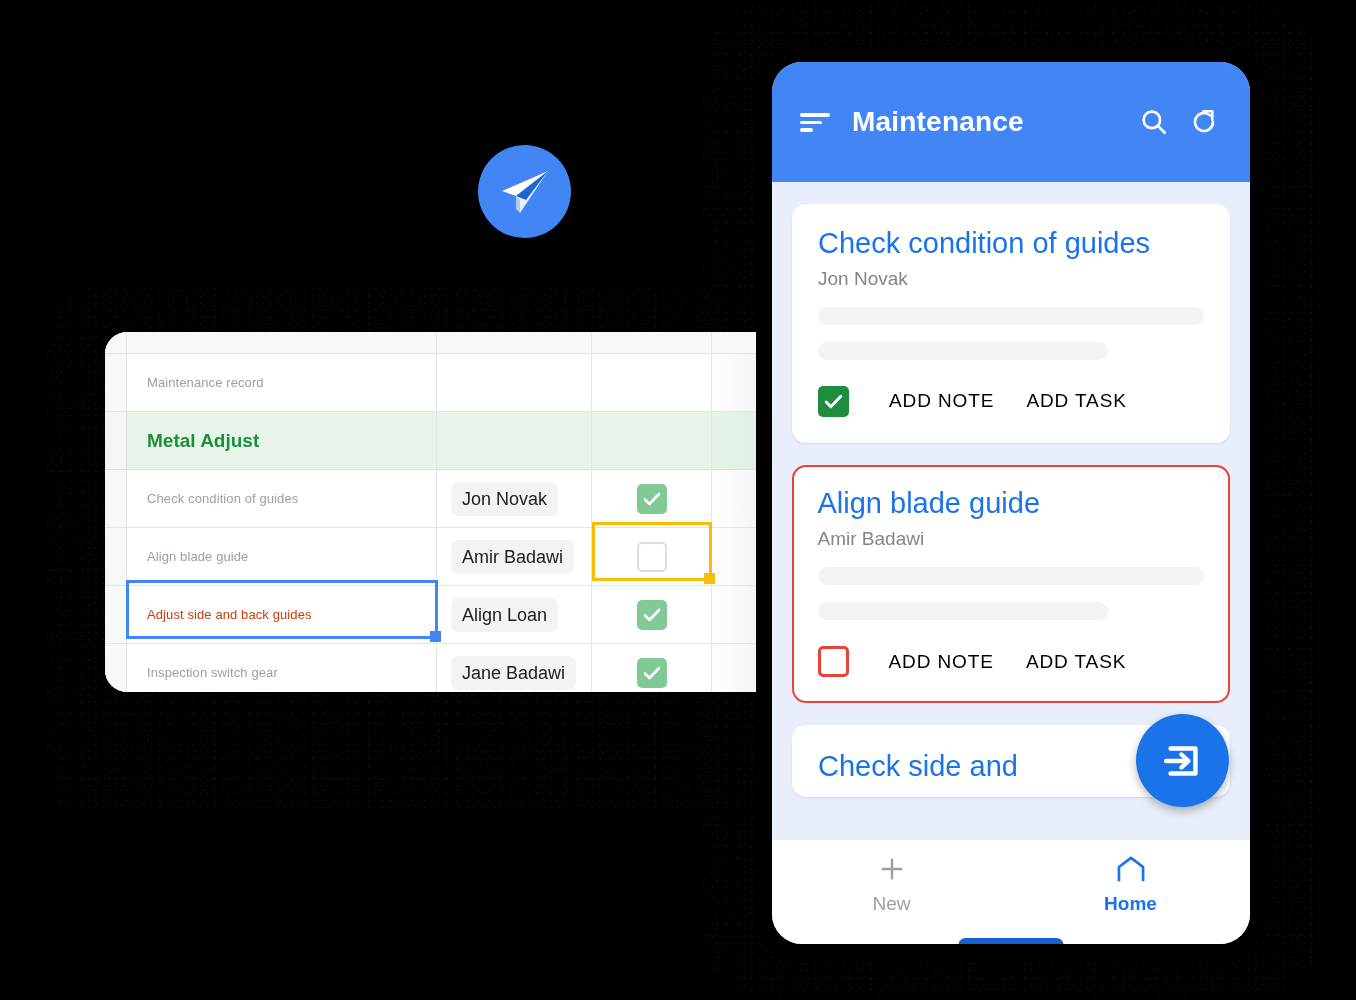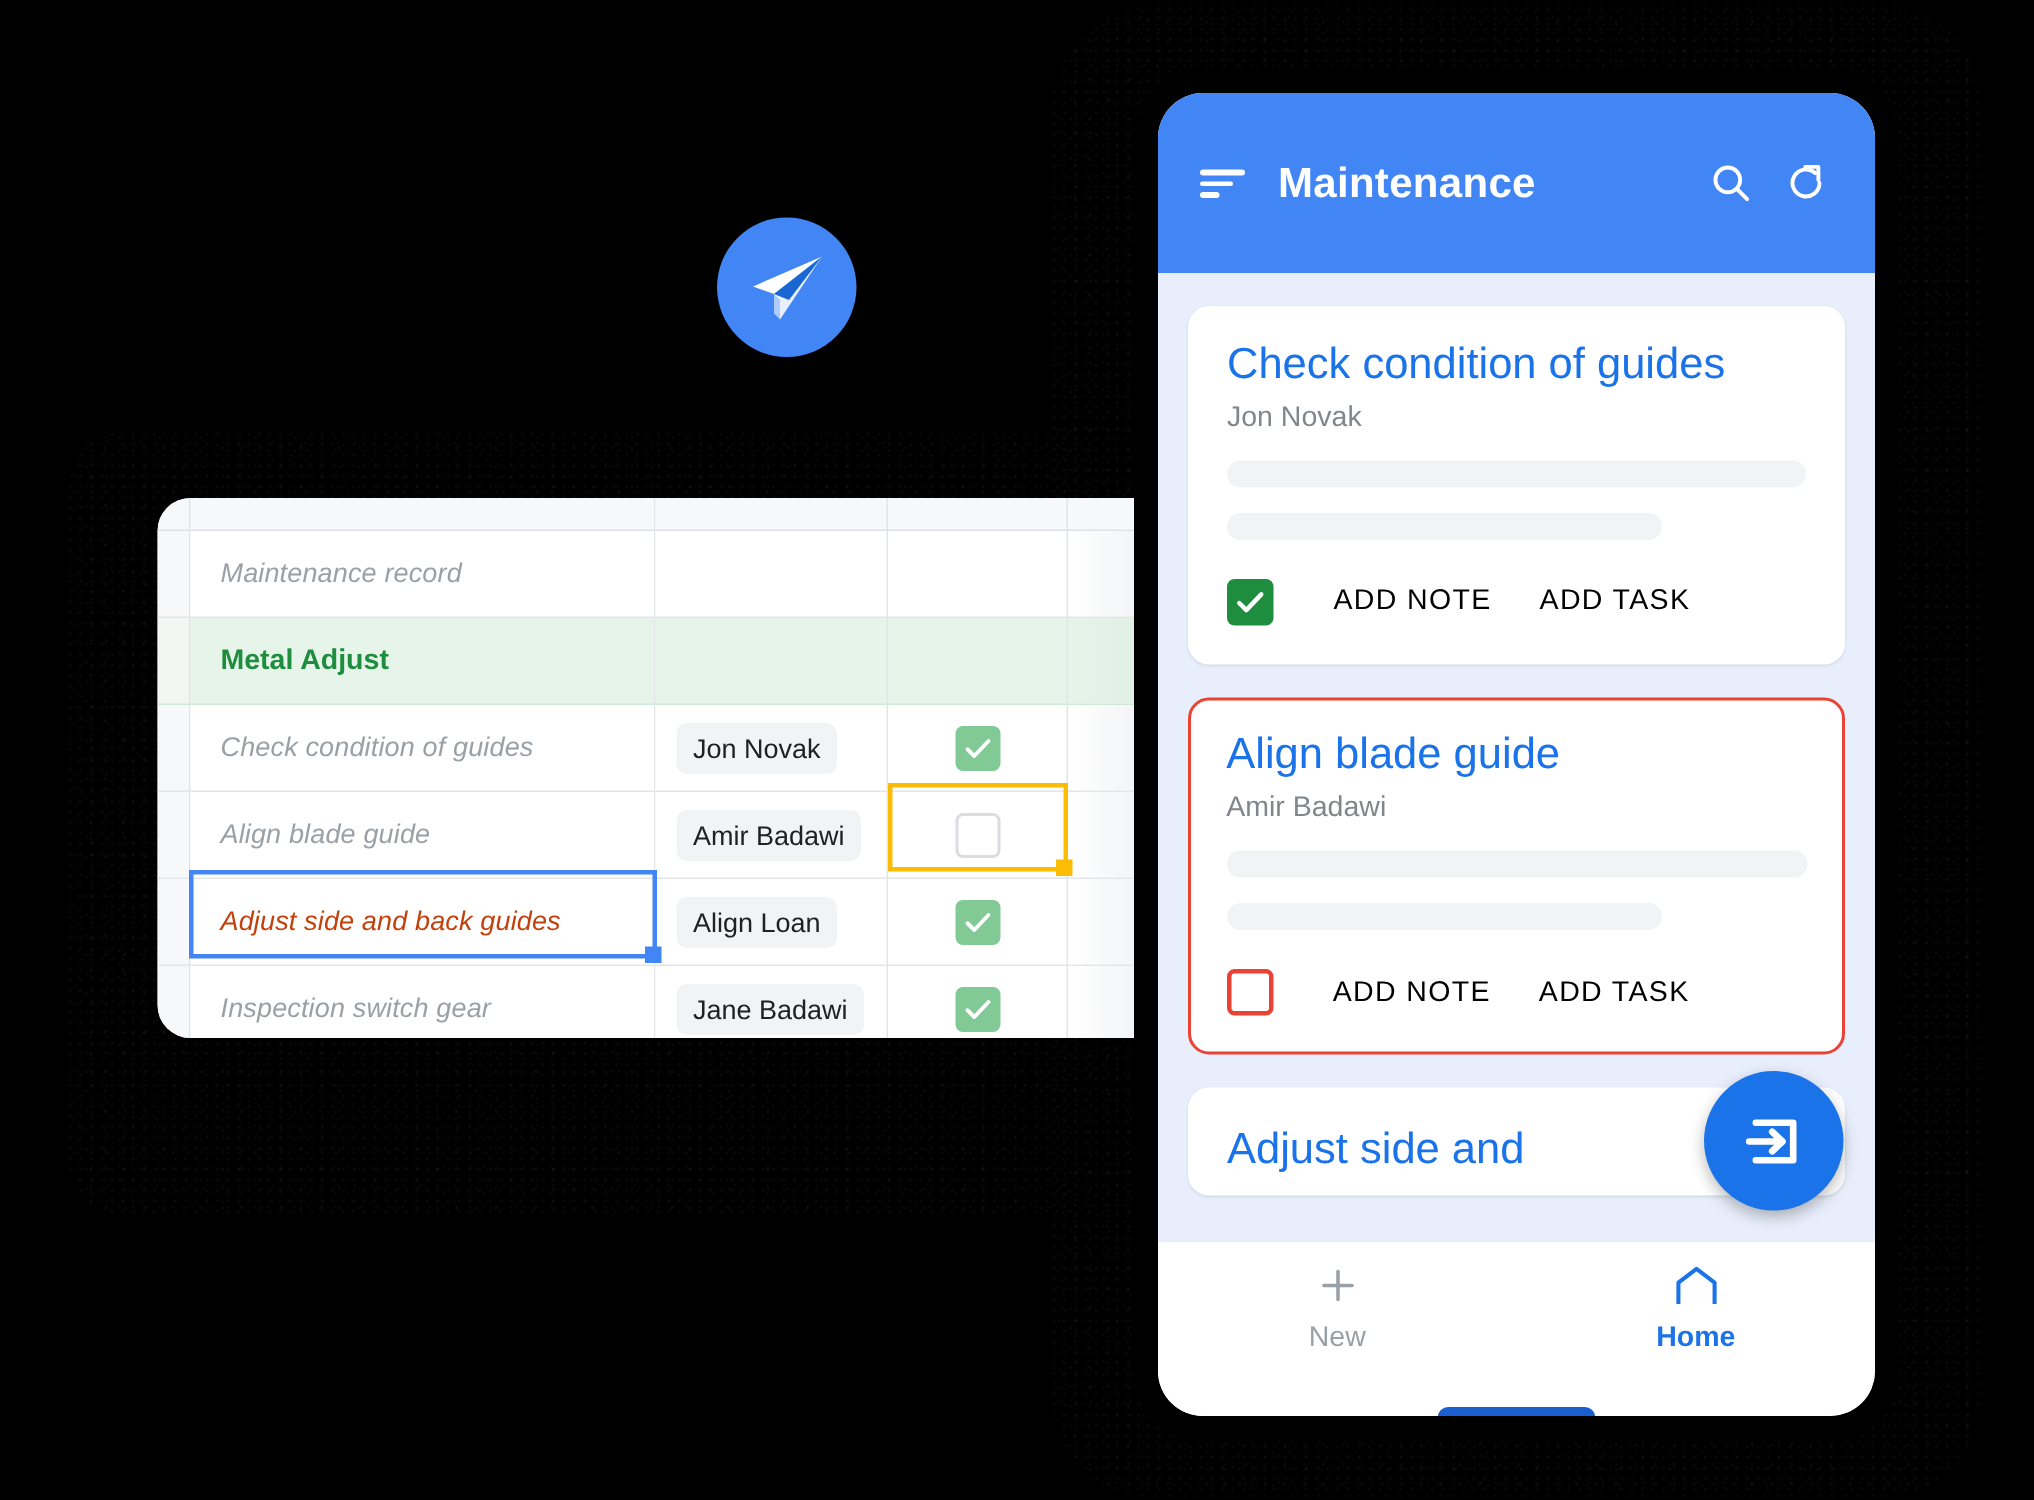--- a/index.html
+++ b/index.html
@@ -77,25 +77,24 @@
   }
   .cell.c-task  { width: 310px; flex: 0 0 310px; padding-left: 20px; }
   .cell.c-owner { width: 155px; flex: 0 0 155px; padding-left: 14px; }
   .cell.c-check { width: 120px; flex: 0 0 120px; justify-content: center; }
   .cell.c-tail  { flex: 1 1 auto; border-right: none;
                   background: linear-gradient(to right,#ffffff 0%,#f3f4f6 60%,#eceef0 100%); }
 
   .sheet-row.header-strip .cell { background: #f7f8fa; border-bottom: 1px solid #dfe1e5; }
 
   .task-text {
-    font-size: 18px;
+    font-size: 13px;
     color: #9aa0a6;
     letter-spacing: .1px;
     white-space: nowrap;
-    font-style: italic;
   }
   .task-text.dark { color: #c2410c; }
 
   
   .sheet-row.banner .cell { background: #e6f4ea; border-bottom-color: #cfe9d8; }
   .sheet-row.banner .cell.gutter { background: #f2f7f3; }
   .sheet-row.banner .cell.c-tail {
     background: linear-gradient(to right,#e6f4ea 0%,#dfeee4 70%,#d9ebdf 100%);
   }
   .banner-text {
@@ -284,21 +283,21 @@
     background: #1a73e8;
     display: flex; align-items: center; justify-content: center;
     box-shadow: 0 4px 10px rgba(0,0,0,.28);
     z-index: 20;
   }
 
   
   #bottom-nav {
     position: absolute;
     left: 0; bottom: 0;
-    width: 478px; height: 116px;
+    width: 478px; height: 104px;
     background: #ffffff;
     display: flex;
     align-items: flex-start;
     padding-top: 14px;
   }
   .nav-item {
     flex: 1 1 0;
     display: flex;
     flex-direction: column;
     align-items: center;
@@ -495,21 +494,21 @@
         <div class="ph-bar long"></div>
         <div class="ph-bar short"></div>
         <div class="card-actions">
           <span class="card-check off"></span>
           <span class="act-link first">ADD NOTE</span>
           <span class="act-link second">ADD TASK</span>
         </div>
       </div>
 
       <div class="task-card card-cut">
-        <div class="card-title">Adjust side and</div>
+        <div class="card-title">Check side and</div>
       </div>
 
     </div>
 
     <div id="bottom-nav">
       <div class="nav-item">
         <span class="nav-icon">
           <svg width="30" height="30" viewBox="0 0 24 24">
             <line x1="12" y1="4.5" x2="12" y2="19.5" stroke="#9aa0a6" stroke-width="1.9" stroke-linecap="round"></line>
             <line x1="4.5" y1="12" x2="19.5" y2="12" stroke="#9aa0a6" stroke-width="1.9" stroke-linecap="round"></line>

